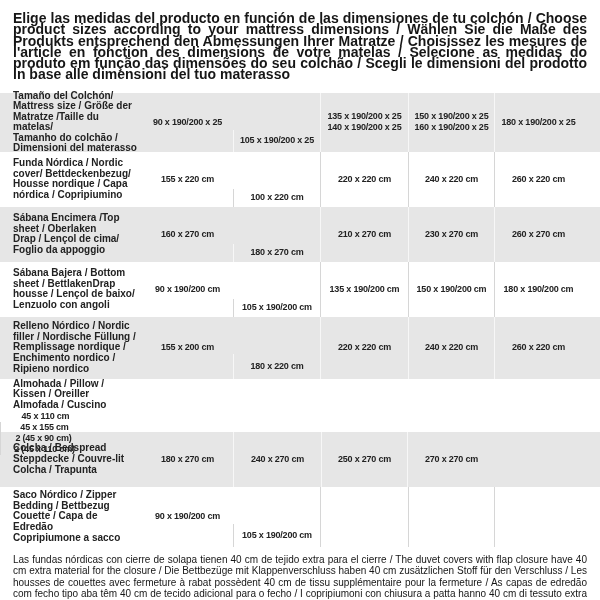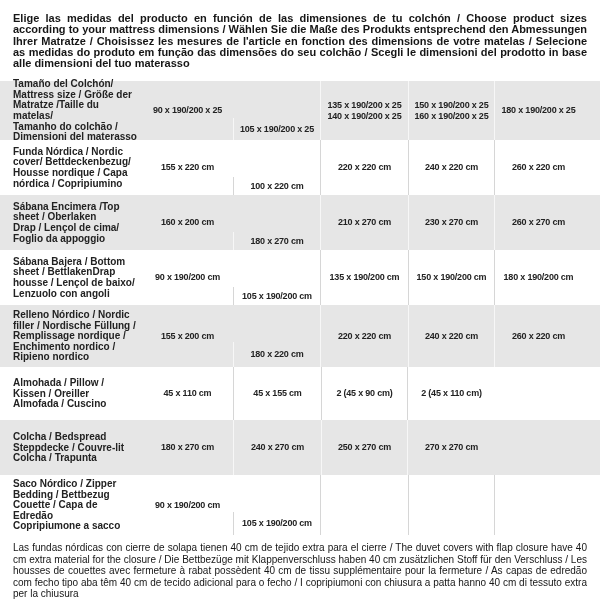--- a/index.html
+++ b/index.html
@@ -3,41 +3,41 @@
 <meta charset="utf-8">
 <style>
   html,body{margin:0;padding:0;}
   body{
     width:600px;height:600px;background:#ffffff;
     font-family:"Liberation Sans",sans-serif;color:#1e1e1e;
     overflow:hidden;
   }
   .intro{
     margin:13px 13px 0 13px;
-    font-size:11px;font-weight:bold;line-height:11.3px;
+    font-size:14px;font-weight:bold;line-height:11.3px;
     text-align:justify;color:#161616;
   }
   .size-table{margin-top:12px;}
   .trow{display:flex;align-items:stretch;}
   .trow.shade{background:var(--shade,#e6e6e6);}
   .cell{box-sizing:border-box;display:flex;align-items:center;}
   .label{
     width:142px;padding-left:13px;padding-right:4px;
     font-size:10px;font-weight:bold;line-height:10.6px;
     white-space:pre-line;text-align:left;color:#222222;
   }
   .val{
     justify-content:center;text-align:center;
     font-size:9px;font-weight:bold;letter-spacing:-0.2px;
     line-height:11px;white-space:pre-line;color:#222222;
   }
   .w1{width:91px;} .w2{width:87px;margin-top:37px;} .w3{width:88px;} .w4{width:86px;} .w5{width:88px;}
   .val + .val{border-left:1px solid #d6d6d6;}
   .trow.shade .val + .val{border-left-color:#f7f7f7;}
-  .rh59{height:59px;} .rh55{height:55px;} .rh62{height:62px;} .rh53{height:53px;} .rh60{height:60px;}
+  .rh59{height:59px;} .rh55{height:55px;} .rh62{height:62px;} .rh53{height:53px;flex-direction:column;} .rh60{height:60px;}
   .footer{
     margin:7px 13px 0 13px;
     font-size:10px;font-weight:normal;line-height:11.5px;
     text-align:justify;color:#161616;
   }
 </style>
 </head>
 <body>
 
 <div class="intro">Elige las medidas del producto en función de las dimensiones de tu colchón / Choose product sizes according to your mattress dimensions / Wählen Sie die Maße des Produkts entsprechend den Abmessungen Ihrer Matratze / Choisissez les mesures de l'article en fonction des dimensions de votre matelas / Selecione as medidas do produto em função das dimensões do seu colchão / Scegli le dimensioni del prodotto in base alle dimensioni del tuo materasso</div>
@@ -69,21 +69,21 @@
     <div class="cell val w3">220 x 220 cm</div>
     <div class="cell val w4">240 x 220 cm</div>
     <div class="cell val w5">260 x 220 cm</div>
   </div>
 
   <div class="trow shade rh55">
     <div class="cell label">Sábana Encimera /Top
 sheet / Oberlaken
 Drap / Lençol de cima/
 Foglio da appoggio</div>
-    <div class="cell val w1">160 x 200 cm</div>
+    <div class="cell val w1">160 x 270 cm</div>
     <div class="cell val w2">180 x 270 cm</div>
     <div class="cell val w3">210 x 270 cm</div>
     <div class="cell val w4">230 x 270 cm</div>
     <div class="cell val w5">260 x 270 cm</div>
   </div>
 
   <div class="trow rh55">
     <div class="cell label">Sábana Bajera / Bottom
 sheet / BettlakenDrap
 housse / Lençol de baixo/

